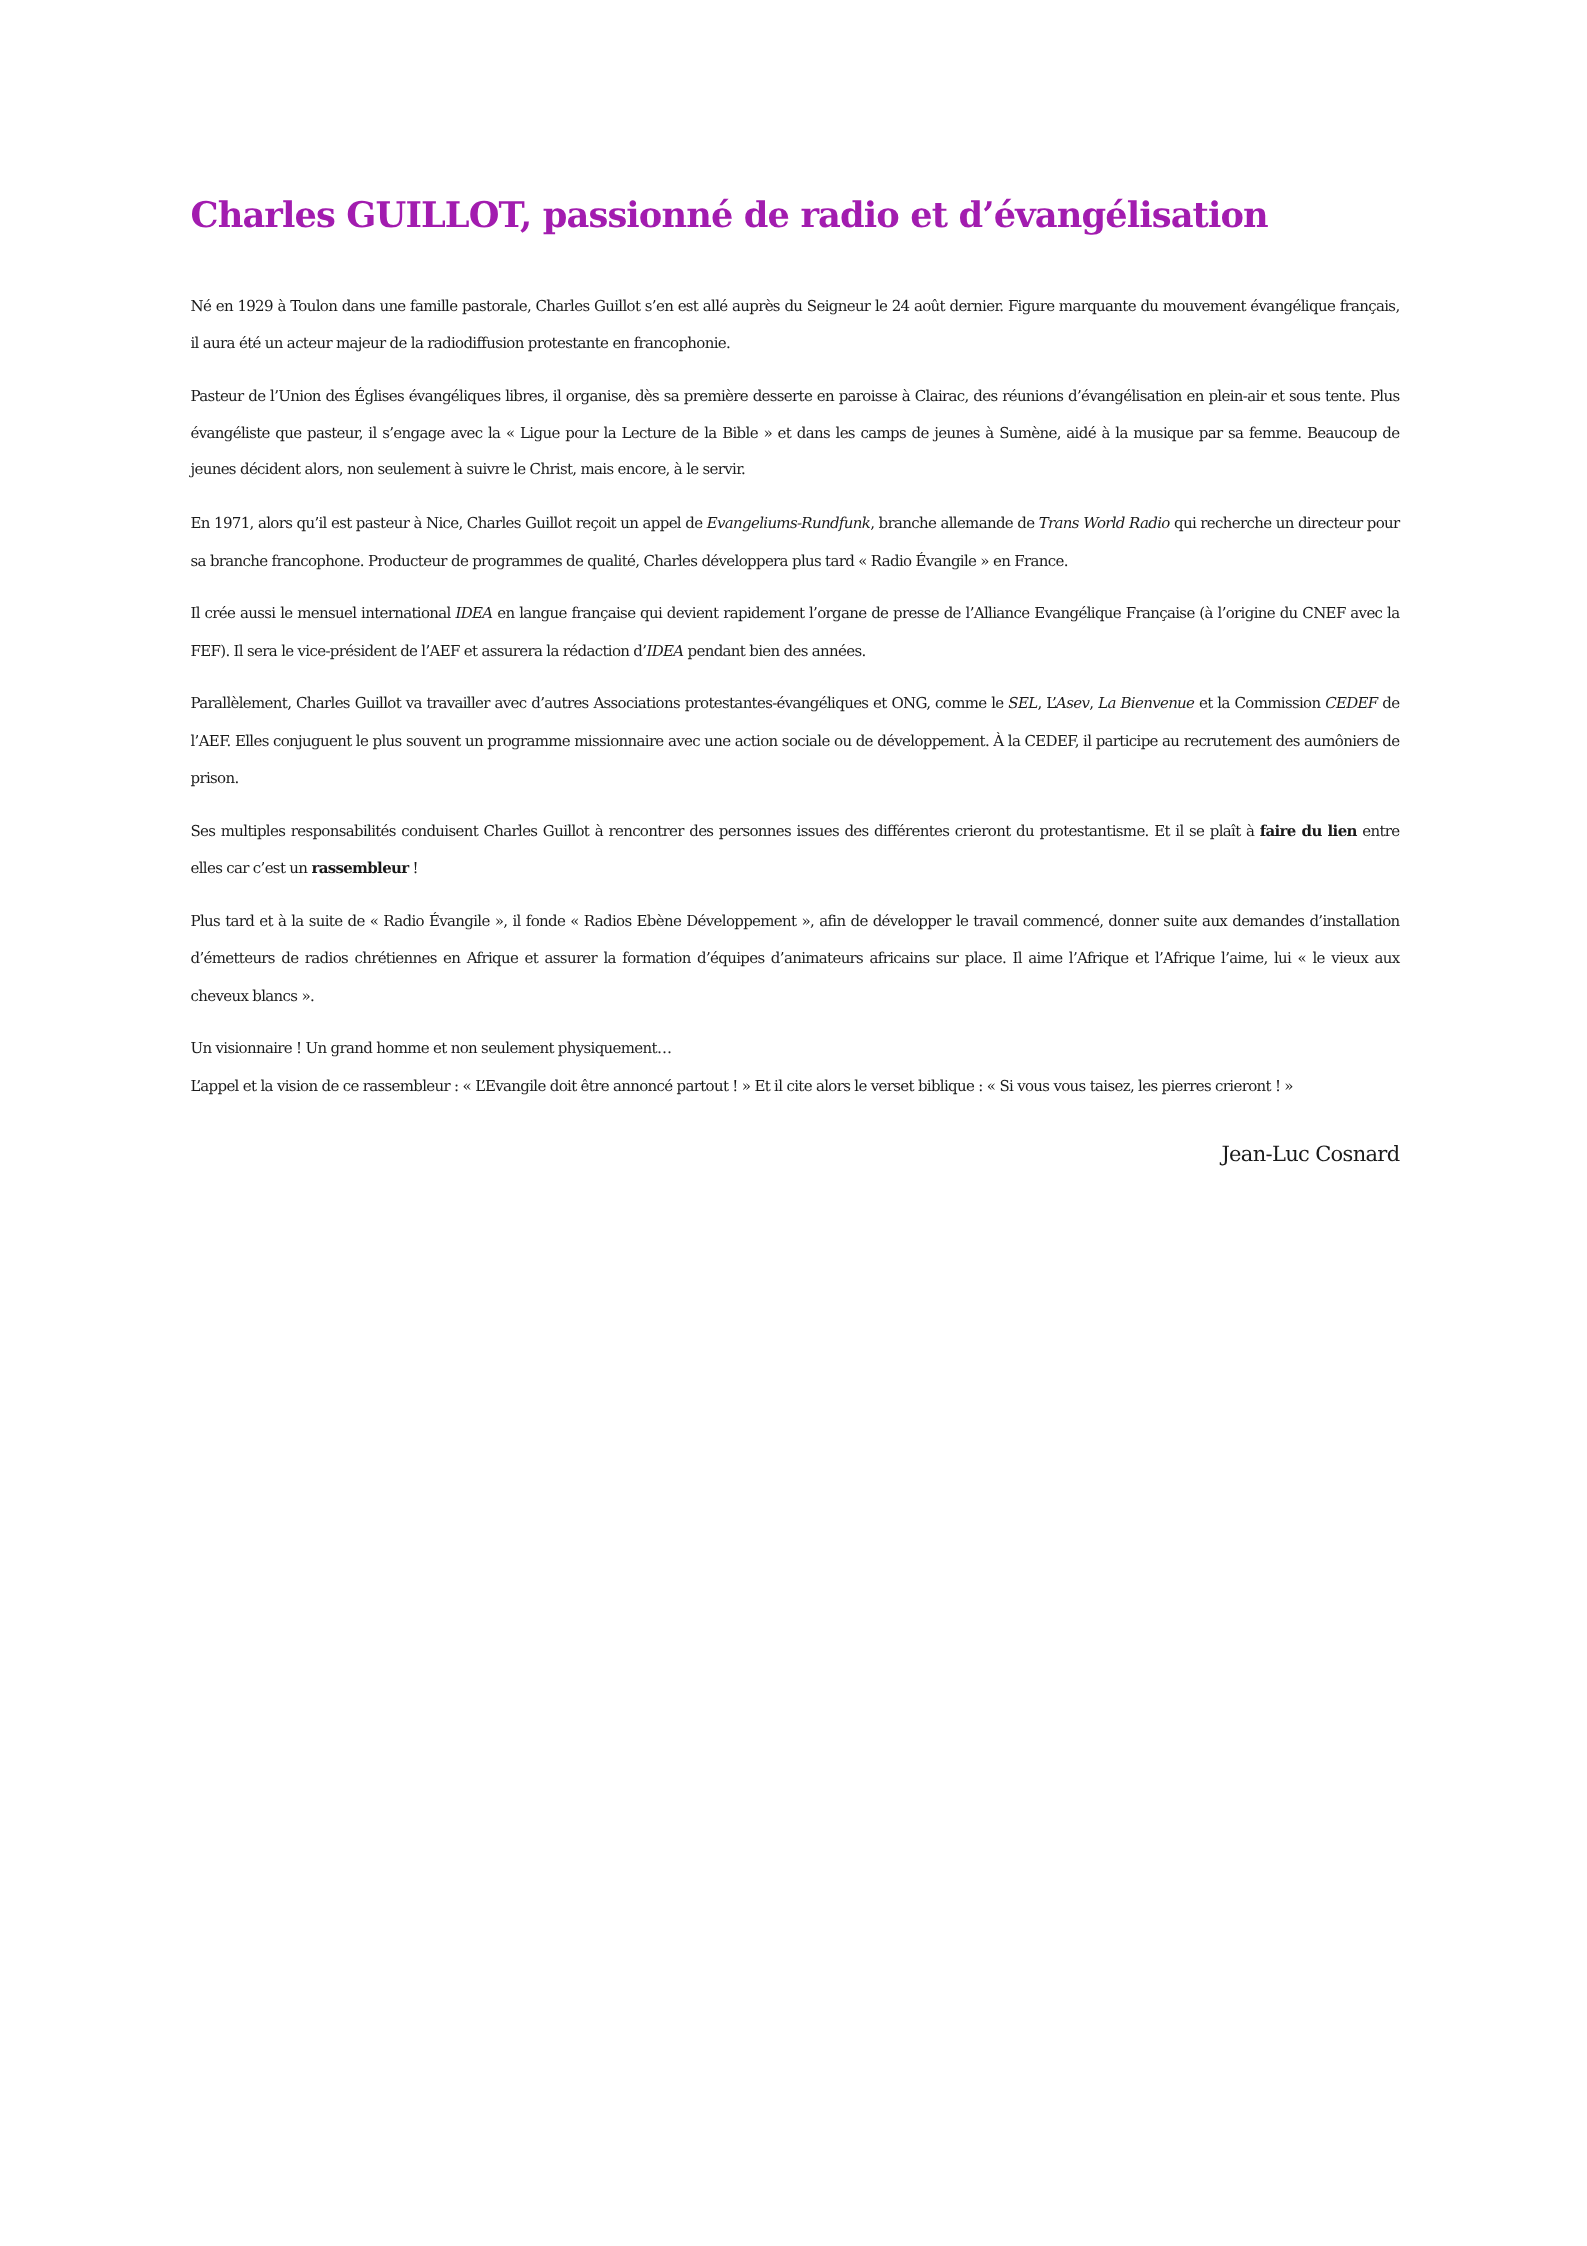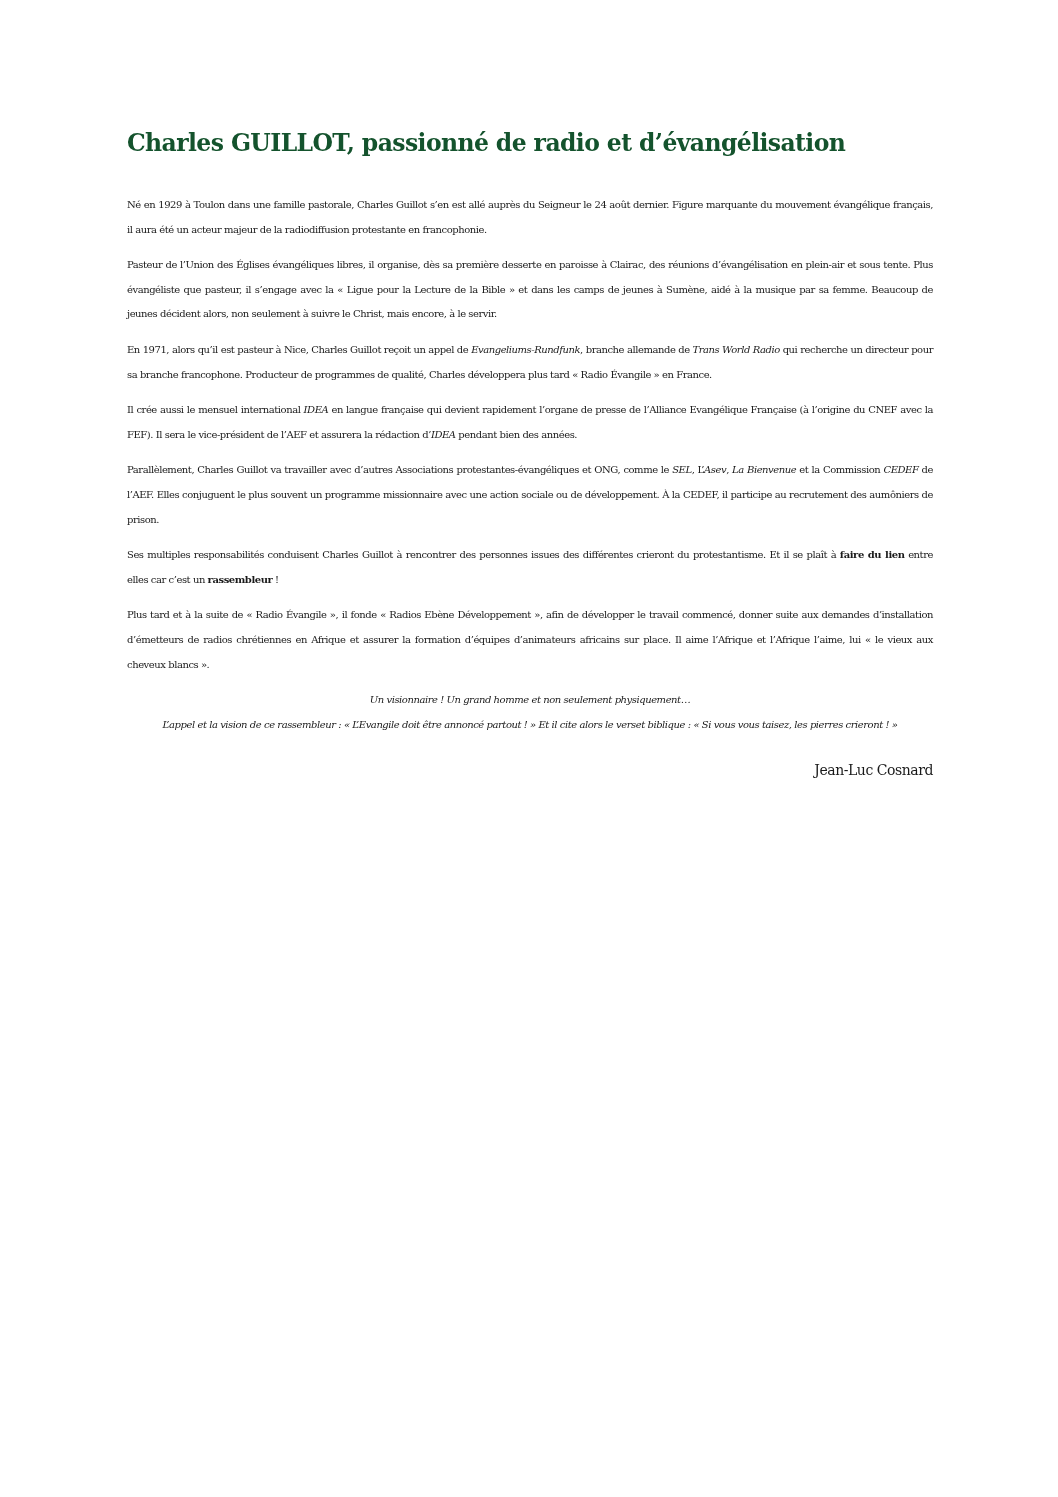--- a/index.html
+++ b/index.html
@@ -21,32 +21,32 @@
       top: 126px;
       width: 806px;
     }
     .title {
       font-family: "DejaVu Serif", "Liberation Serif", serif;
       font-weight: bold;
       font-size: 23.5px;
       letter-spacing: -0.6px;
       line-height: 34px;
       margin: 0 0 33px 0;
-      color: #14532d;
+      color: #a21caf;
       white-space: nowrap;
     }
     .para {
       font-family: "DejaVu Serif", "Liberation Serif", serif;
       font-size: 10px;
       letter-spacing: -0.45px;
       line-height: 24.6px;
       text-align: justify;
       margin: 0 0 11px 0;
     }
-    .para.nojust { text-align: center; font-style: italic; }
+    .para.nojust { text-align: left; }
     .para.tight { margin-bottom: 0; }
     .seg-italic { font-style: italic; margin-top: 22px; }
     .seg-bold { font-weight: bold; }
     .signature {
       font-family: "DejaVu Serif", "Liberation Serif", serif;
       font-size: 14px;
       letter-spacing: -0.45px;
       line-height: 24.6px;
       text-align: right;
       margin-top: 21px;

